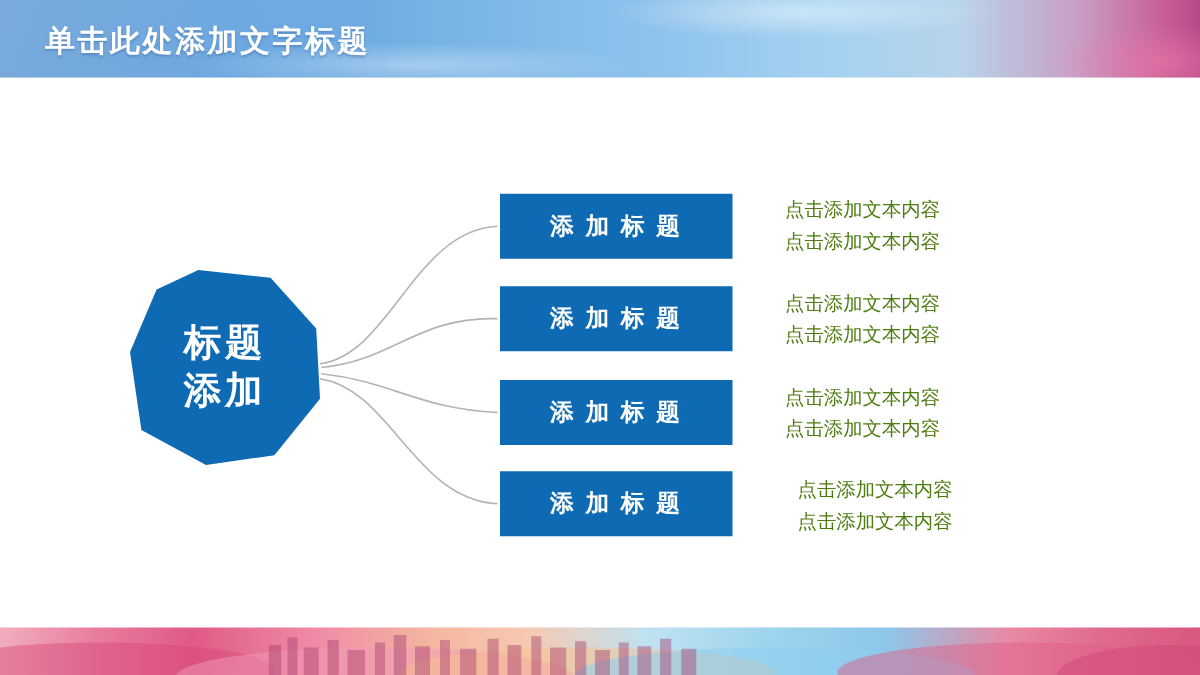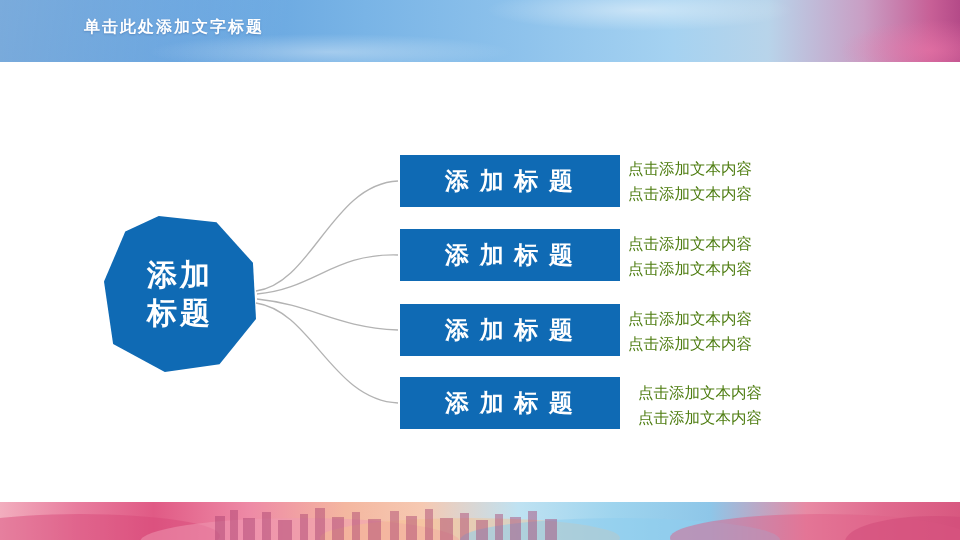--- a/index.html
+++ b/index.html
@@ -21,24 +21,23 @@
   .header::after {
     content:""; position:absolute; left:0; right:0; top:0; height:100%;
     background:
       radial-gradient(ellipse 220px 30px at 640px 10px, rgba(255,255,255,0.45), rgba(255,255,255,0) 70%),
       radial-gradient(ellipse 260px 26px at 330px 52px, rgba(255,255,255,0.35), rgba(255,255,255,0) 70%),
       radial-gradient(ellipse 120px 40px at 930px 50px, rgba(240,120,170,0.55), rgba(240,120,170,0) 75%);
     pointer-events:none;
   }
   .header-title {
     position:absolute; left:36px; top:17px;
-    font-size:16px; font-weight:bold; color:#ffffff;
+    font-size:24px; font-weight:bold; color:#ffffff;
     letter-spacing:2px; text-shadow:0 1px 2px rgba(40,80,140,0.35);
     z-index:2;
-    margin-left:48px;
   }
 
   
   .connectors { position:absolute; left:0; top:0; width:960px; height:540px; pointer-events:none; }
   .connectors path { stroke:#b3b3b3; stroke-width:1.3; fill:none; }
 
   
   .octagon-wrap { position:absolute; left:104px; top:216px; width:152px; height:156px; }
   .octagon {
     width:100%; height:100%;
@@ -46,24 +45,24 @@
     clip-path:polygon(36% 0%, 74% 4%, 98% 30%, 100% 66%, 76% 95%, 40% 100%, 6% 82%, 0% 42%, 14% 10%);
     display:flex; flex-direction:column; align-items:center; justify-content:center;
     cursor:pointer;
   }
   .octagon .line {
     color:#ffffff; font-size:30px; font-weight:bold; line-height:38px; letter-spacing:3px;
   }
 
   
   .branch-rect {
-    position:absolute; left:400px; width:220px; height:52px;
+    position:absolute; left:400px; width:186px; height:52px;
     background:#0f6ab4; color:#ffffff;
     display:flex; align-items:center; justify-content:center;
-    font-size:24px; font-weight:bold; letter-spacing:2px;
+    font-size:19px; font-weight:bold; letter-spacing:2px;
     cursor:pointer;
   }
   .rect-0 { top:155px; }
   .rect-1 { top:229px; }
   .rect-2 { top:304px; }
   .rect-3 { top:377px; }
 
   
   .desc {
     position:absolute; left:628px; width:240px;
@@ -97,22 +96,22 @@
 
   <svg class="connectors" width="960" height="540" viewBox="0 0 960 540" aria-hidden="true">
     <path d="M 256 291 C 312 284, 332 184, 398 181"></path>
     <path d="M 257 294 C 314 289, 334 253, 398 255"></path>
     <path d="M 257 299 C 314 305, 334 327, 398 330"></path>
     <path d="M 256 303 C 312 311, 332 400, 398 403"></path>
   </svg>
 
   <div class="octagon-wrap">
     <div class="octagon">
+      <div class="line">标题</div>
       <div class="line">添加</div>
-      <div class="line">标题</div>
     </div>
   </div>
 
   <div class="branch-rect rect-0">添 加 标 题</div>
   <div class="desc desc-0">
     <div>点击添加文本内容</div>
     <div>点击添加文本内容</div>
   </div>
 
   <div class="branch-rect rect-1">添 加 标 题</div>

